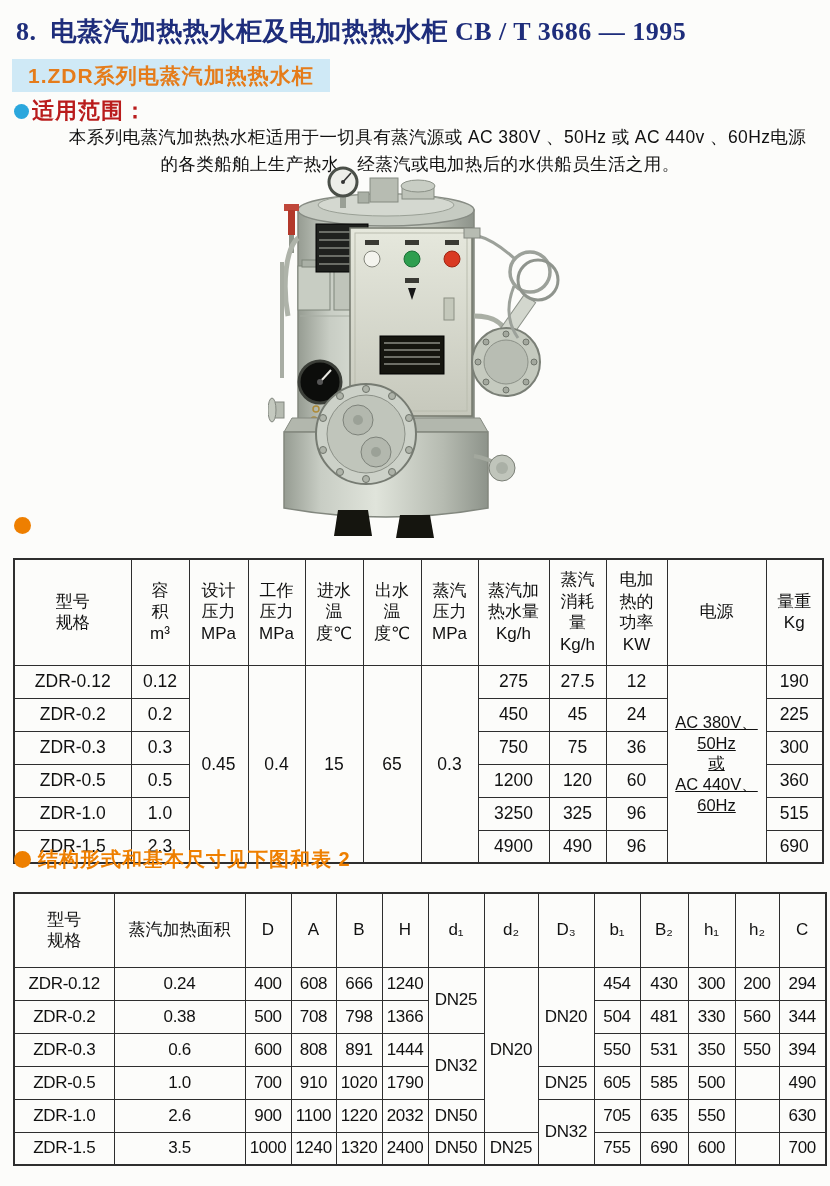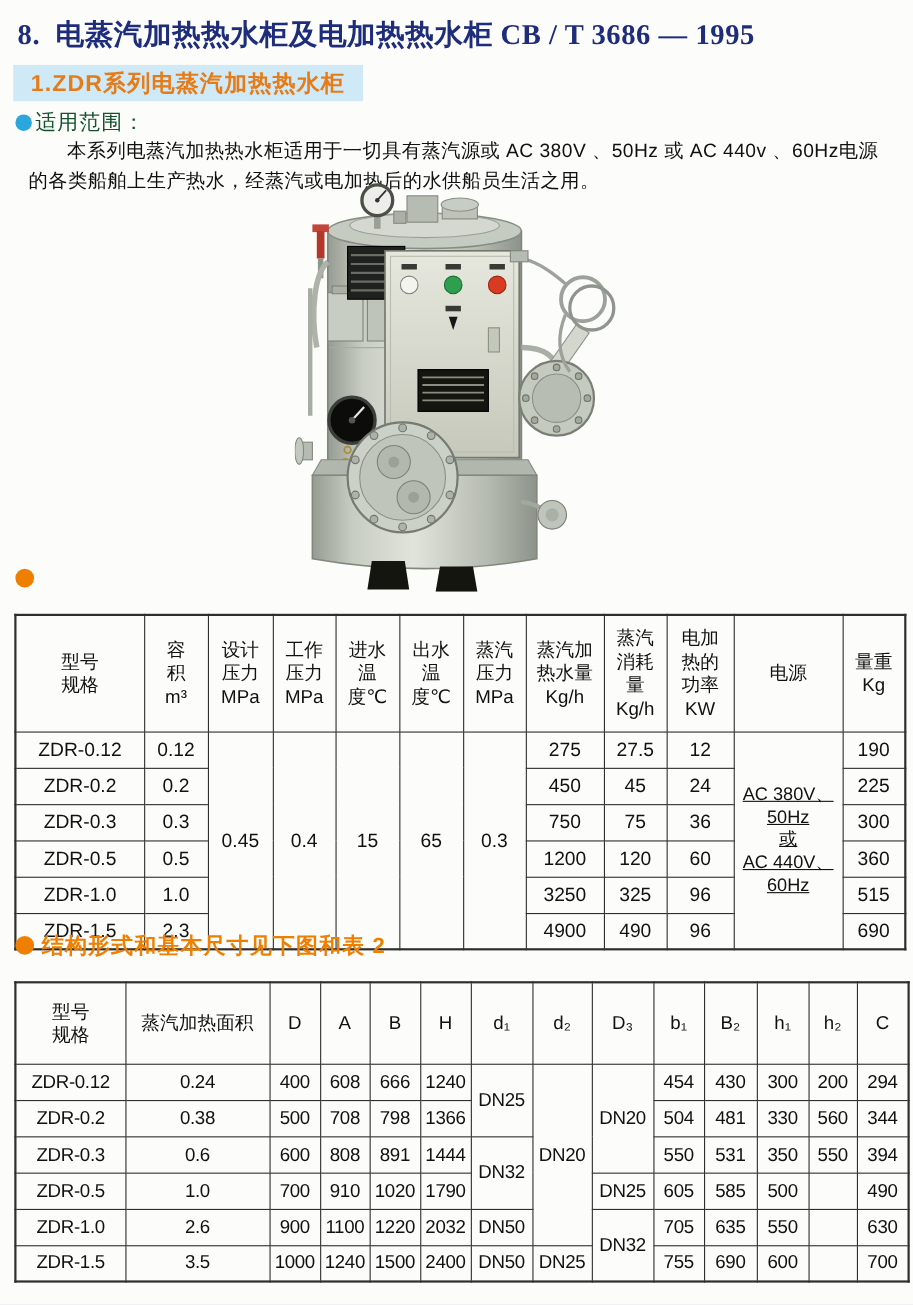--- a/index.html
+++ b/index.html
@@ -22,25 +22,25 @@
     color:#e57c1a;font-weight:bold;font-size:21px;
     padding-left:16px;letter-spacing:1px;
   }
   .scope-line{
     position:absolute;left:14px;top:99px;height:24px;
     display:flex;align-items:center;gap:3px;
   }
   .dot{border-radius:50%;display:inline-block;flex:0 0 auto;}
   .dot-cyan{width:15px;height:15px;background:#2ba7dd;}
   .dot-orange{width:17px;height:17px;background:#ee7f00;}
-  .scope-line .label{color:#14532d;font-weight:normal;font-size:19px;letter-spacing:1px;}
+  .scope-line .label{color:#b91c1c;font-weight:bold;font-size:22px;letter-spacing:1px;}
   .scope-text{
     position:absolute;left:26px;top:124px;width:788px;margin:0;
     font-size:17.5px;line-height:1.55;letter-spacing:0.4px;
-    text-indent:2em;color:#101010;
+    text-indent:2em;color:#101010;text-align:center;
   }
   .photo{position:absolute;left:268px;top:166px;width:305px;height:372px;}
   .h-orange{
     position:absolute;left:14px;display:flex;align-items:center;gap:7px;
     color:#ee7f00;font-weight:bold;font-size:20px;letter-spacing:1px;
   }
   .h1pos{top:517px;}
   .h2pos{top:846px;}
   table.t{
     position:absolute;border-collapse:collapse;table-layout:fixed;
@@ -474,21 +474,21 @@
       <td>635</td>
       <td>550</td>
       <td></td>
       <td>630</td>
     </tr>
     <tr class="r">
       <td>ZDR-1.5</td>
       <td>3.5</td>
       <td>1000</td>
       <td>1240</td>
-      <td>1500</td>
+      <td>1320</td>
       <td>2400</td>
       <td>DN50</td>
       <td>DN25</td>
       <td>755</td>
       <td>690</td>
       <td>600</td>
       <td></td>
       <td>700</td>
     </tr>
   </tbody>

